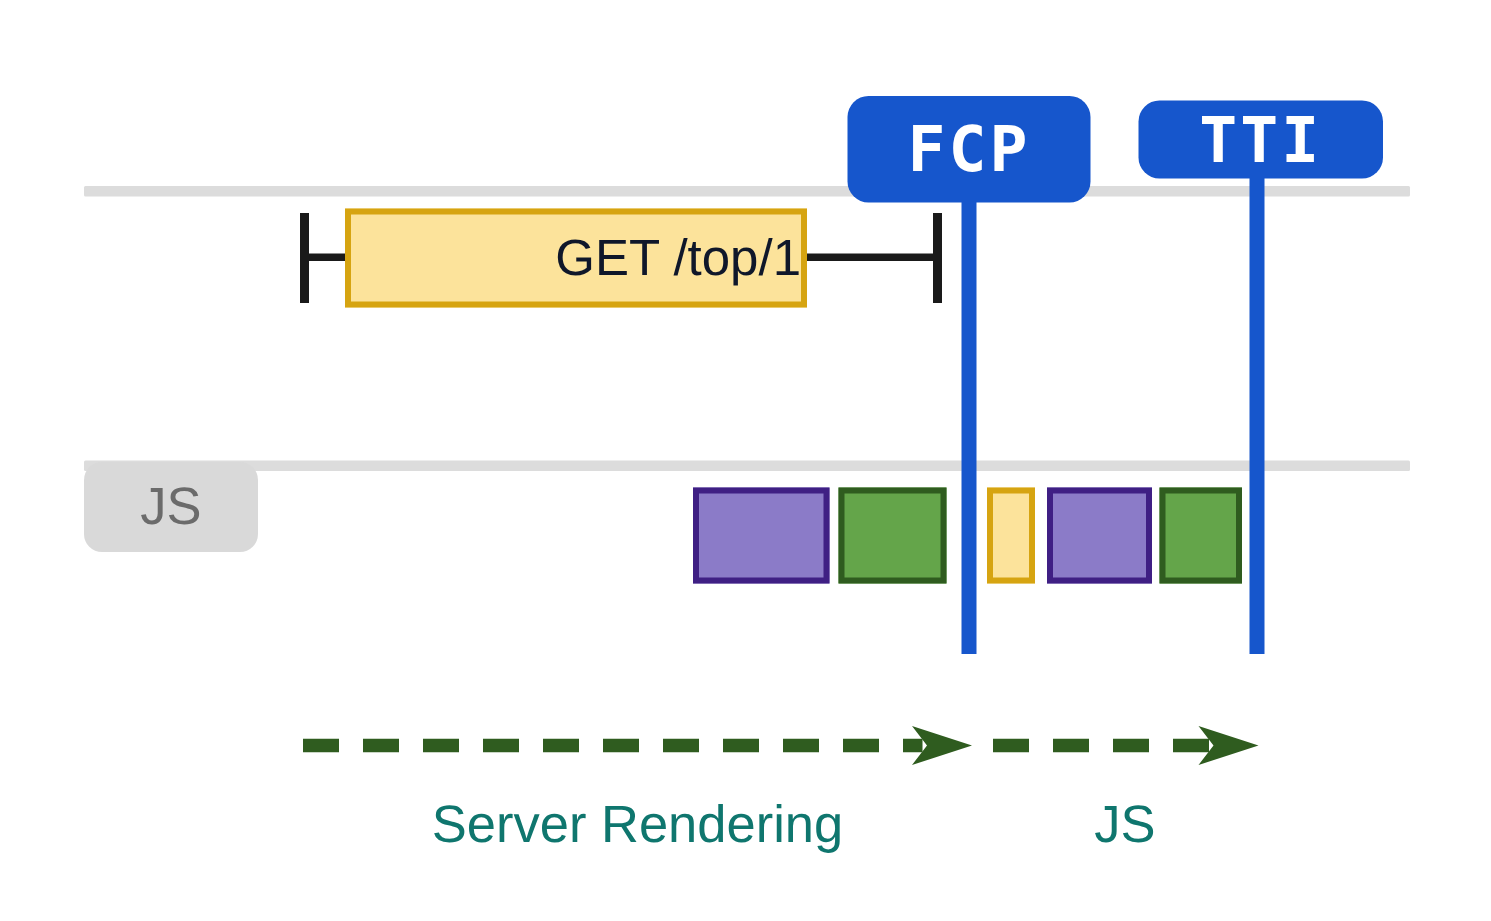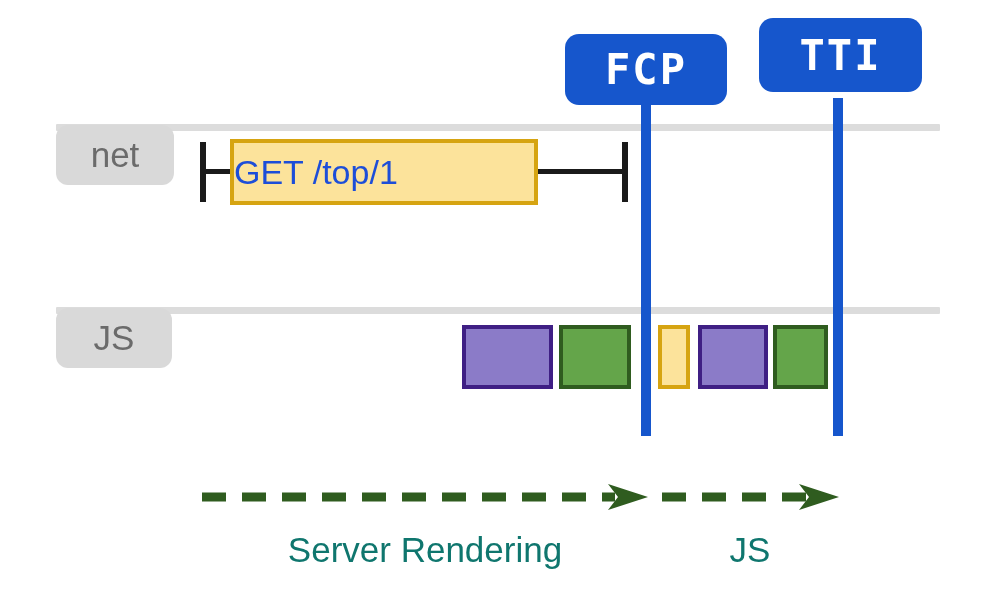--- a/index.html
+++ b/index.html
@@ -54,24 +54,24 @@
     position: absolute;
     width: 6px;
     background: #1a1a1a;
   }
   .net-box {
     position: absolute;
     background: #fce39b;
     border: 4px solid #d6a411;
     display: flex;
     align-items: center;
-    justify-content: flex-start;
+    justify-content: flex-end;
     box-sizing: border-box;
     font-size: 34px;
-    color: #1d4ed8;
+    color: #0f172a;
     font-family: "Liberation Sans", sans-serif;
   }
 
   
   .task {
     position: absolute;
     box-sizing: border-box;
   }
   .task.purple {
     background: #8b7bc8;
@@ -97,20 +97,21 @@
     background: #1656cc;
     border-radius: 14px;
     display: flex;
     align-items: center;
     justify-content: center;
     color: #ffffff;
     font-family: "DejaVu Sans Mono", monospace;
     font-weight: bold;
     font-size: 42px;
     letter-spacing: 2px;
+    margin-top: 30px;
   }
 
   
   .phase-arrow {
     position: absolute;
     height: 26px;
   }
   .phase-label {
     position: absolute;
     color: #0f766e;
@@ -120,23 +121,20 @@
     white-space: nowrap;
   }
 </style>
 </head>
 <body>
 
 <div id="stage">
 
   <div class="lane-rule" style="left:56px; top:124px; width:884px;"></div>
 
-  <div class="lane-chip" style="left:56px; top:125px; width:118px; height:60px;">
-    <span>net</span>
-  </div>
 
   <div class="net-cap" style="left:200px; top:142px; height:60px;"></div>
   <div class="net-whisker-line" style="left:200px; top:169px; width:428px;"></div>
   <div class="net-cap" style="left:622px; top:142px; height:60px;"></div>
 
   <div class="net-box" style="left:230px; top:139px; width:308px; height:66px;">
     <span>GET /top/1</span>
   </div>
 
   <div class="lane-rule" style="left:56px; top:307px; width:884px;"></div>
@@ -151,21 +149,21 @@
   <div class="task yellow" style="left:658px; top:325px; width:32px; height:64px;"></div>
   <div class="task purple" style="left:698px; top:325px; width:70px; height:64px;"></div>
   <div class="task green" style="left:773px; top:325px; width:55px; height:64px;"></div>
 
   <div class="marker-line" style="left:641px; top:98px; height:338px;"></div>
   <div class="marker-badge" style="left:565px; top:34px; width:162px; height:71px;">
     <span>FCP</span>
   </div>
 
   <div class="marker-line" style="left:833px; top:98px; height:338px;"></div>
-  <div class="marker-badge" style="left:759px; top:18px; width:163px; height:74px;">
+  <div class="marker-badge" style="left:759px; top:37px; width:163px; height:52px;">
     <span>TTI</span>
   </div>
 
   <svg class="phase-arrow" style="left:200px; top:484px; width:450px;" viewBox="0 0 450 26" xmlns="http://www.w3.org/2000/svg">
     <line x1="2" y1="13" x2="415" y2="13" stroke="#2f5c1f" stroke-width="9" stroke-dasharray="24 16"></line>
     <polygon points="408,0 448,13 408,26 418,13" fill="#2f5c1f"></polygon>
   </svg>
 
   <svg class="phase-arrow" style="left:660px; top:484px; width:180px;" viewBox="0 0 180 26" xmlns="http://www.w3.org/2000/svg">
     <line x1="2" y1="13" x2="146" y2="13" stroke="#2f5c1f" stroke-width="9" stroke-dasharray="24 16"></line>

